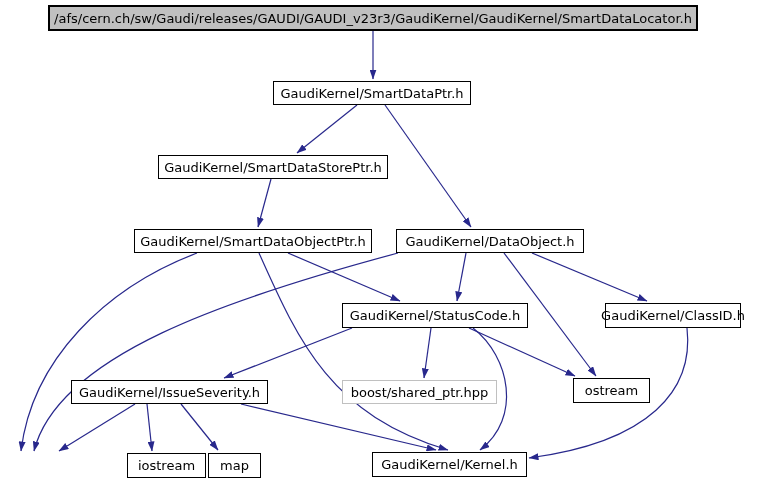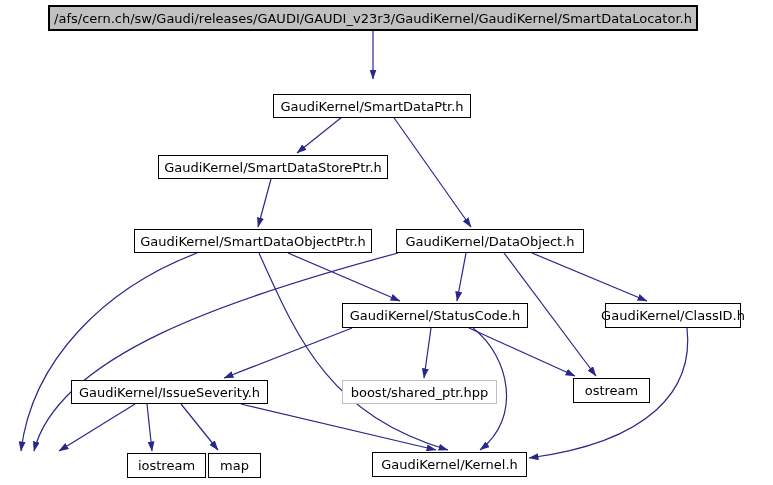--- a/index.html
+++ b/index.html
@@ -61,21 +61,21 @@
       <path d="M687,328 C694,390 650,442 529,458" fill="none" stroke="#28288c" stroke-width="1.2" marker-end="url(#arrow)"></path>
       <path d="M135,404 L59,451" fill="none" stroke="#28288c" stroke-width="1.2" marker-end="url(#arrow)"></path>
       <path d="M147,404 L152,451" fill="none" stroke="#28288c" stroke-width="1.2" marker-end="url(#arrow)"></path>
       <path d="M181,404 L218,450" fill="none" stroke="#28288c" stroke-width="1.2" marker-end="url(#arrow)"></path>
       <path d="M241,404 L436,450" fill="none" stroke="#28288c" stroke-width="1.2" marker-end="url(#arrow)"></path>
     </svg>
   <div id="node-layer">
       <div class="node root" style="left: 48px; top: 5px; width: 650px; height: 26px;">
         <span>/afs/cern.ch/sw/Gaudi/releases/GAUDI/GAUDI_v23r3/GaudiKernel/GaudiKernel/SmartDataLocator.h</span>
       </div>
-      <div class="node link" style="left: 273px; top: 94px; width: 198px; height: 24px;">
+      <div class="node link" style="left: 273px; top: 81px; width: 198px; height: 24px;">
         <span>GaudiKernel/SmartDataPtr.h</span>
       </div>
       <div class="node link" style="left: 158px; top: 155px; width: 230px; height: 24px; text-align: right;">
         <span>GaudiKernel/SmartDataStorePtr.h</span>
       </div>
       <div class="node link" style="left: 134px; top: 229px; width: 238px; height: 24px;">
         <span>GaudiKernel/SmartDataObjectPtr.h</span>
       </div>
       <div class="node link" style="left: 396px; top: 229px; width: 188px; height: 24px;">
         <span>GaudiKernel/DataObject.h</span>

